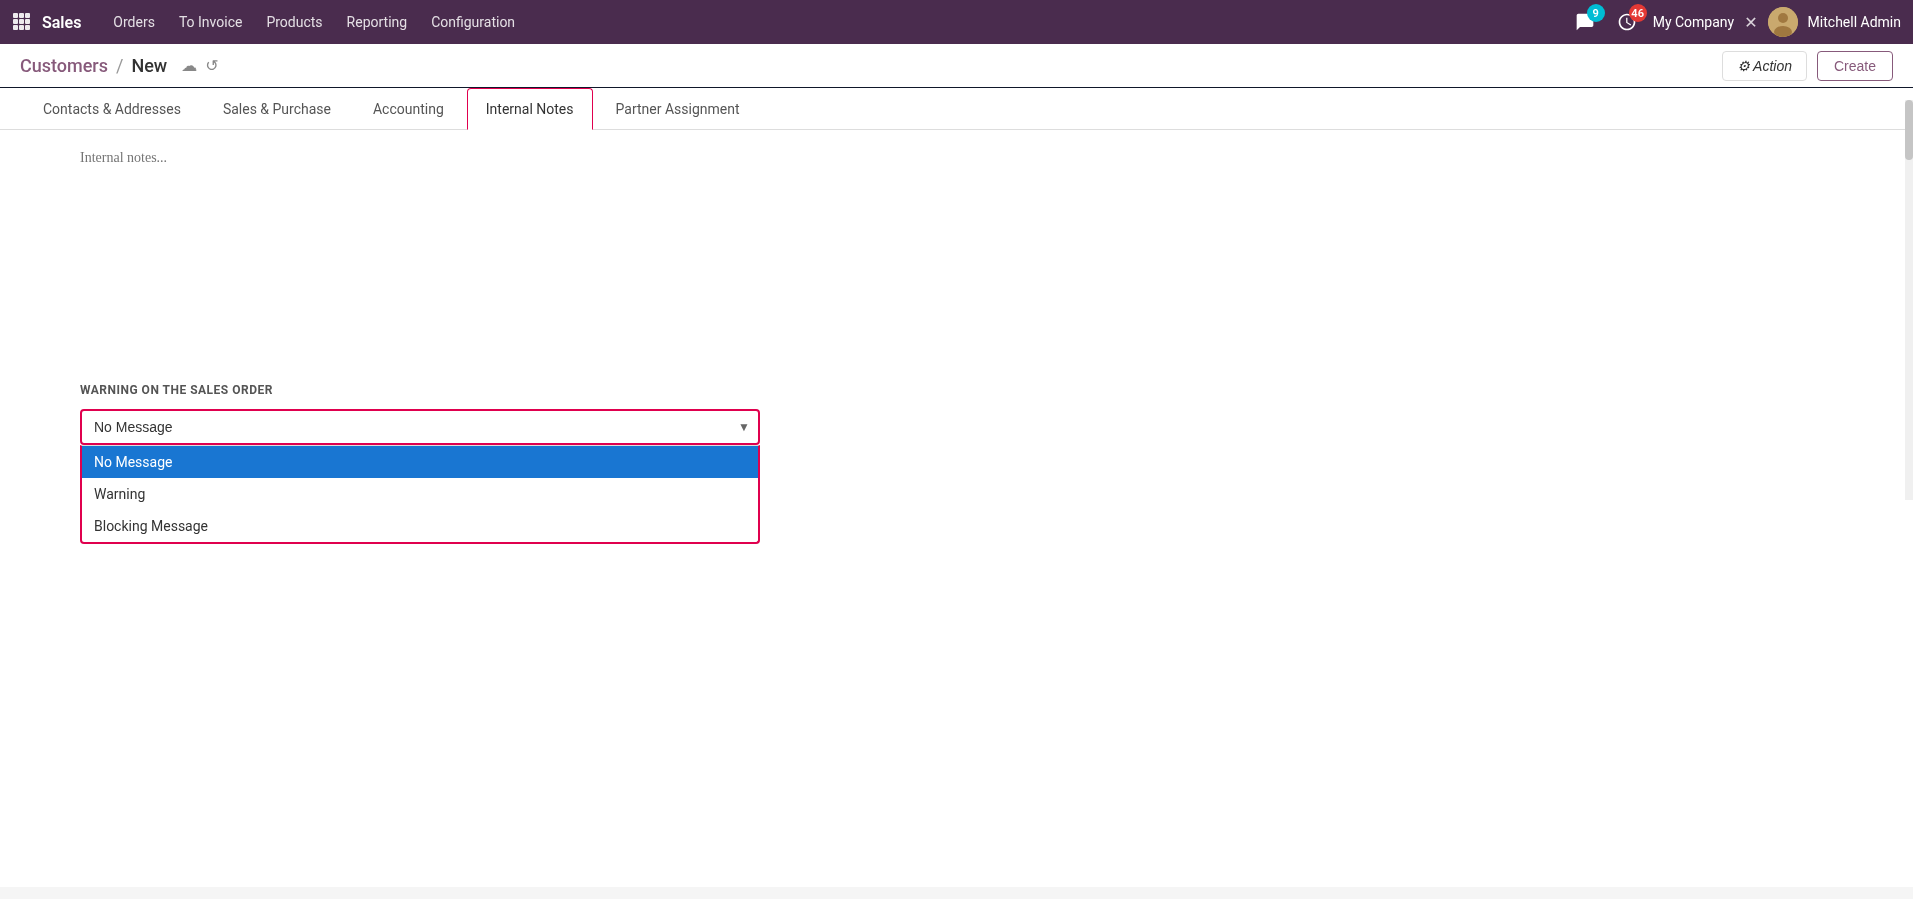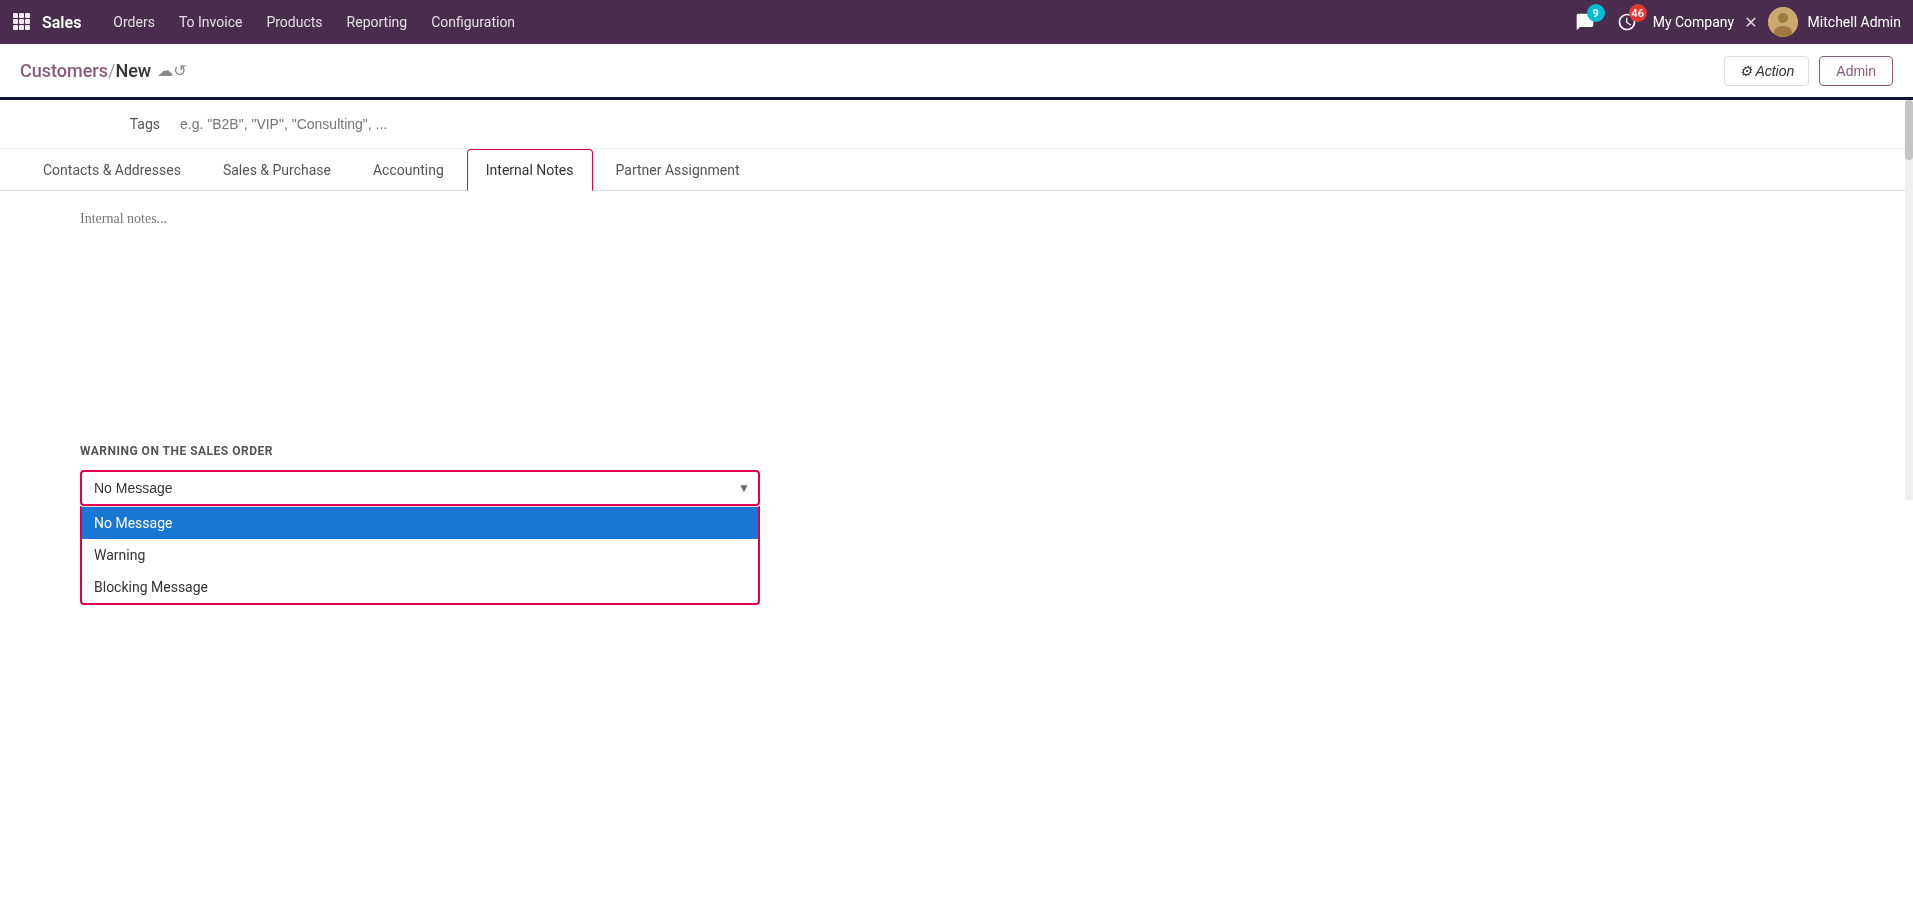--- a/index.html
+++ b/index.html
@@ -24,25 +24,26 @@
     .top-nav .badge { position: absolute; top: -2px; right: -4px; background: #00bcd4; border-radius: 50%; width: 18px; height: 18px; font-size: 11px; display: flex; align-items: center; justify-content: center; color: #fff; font-weight: 600; }
     .top-nav .badge.red { background: #e53935; }
     .top-nav .company-name { color: #fff; font-size: 14px; cursor: pointer; }
     .top-nav .wrench-icon { color: rgba(255,255,255,0.8); cursor: pointer; font-size: 16px; }
     .top-nav .avatar { width: 30px; height: 30px; border-radius: 50%; background: #c9a96e; display: flex; align-items: center; justify-content: center; overflow: hidden; cursor: pointer; }
     .top-nav .user-name { color: #fff; font-size: 14px; cursor: pointer; }
 
     
     .breadcrumb-bar {
       background: #fff;
-      border-bottom: 3px solid #0f172a;
-      height: 56px;
+      border-bottom: 1px solid #0f172a;
+      height: 44px;
       display: flex;
       align-items: center;
       padding: 0 20px;
+      gap: 8px;
     }
     .breadcrumb-bar .breadcrumb { font-size: 18px; color: #875a7b; font-weight: 500; cursor: pointer; }
     .breadcrumb-bar .sep { color: #999; font-size: 18px; }
     .breadcrumb-bar .current { font-size: 18px; color: #333; font-weight: 500; }
     .breadcrumb-bar .cloud-icon { color: #888; cursor: pointer; font-size: 16px; margin-left: 6px; }
     .breadcrumb-bar .undo-icon { color: #888; cursor: pointer; font-size: 16px; }
     .breadcrumb-bar .right-actions { margin-left: auto; display: flex; gap: 10px; align-items: center; }
     .btn-action {
       background: #fff;
       border: 1px solid #ddd;
@@ -259,30 +260,26 @@
 </nav>
 
 <div class="breadcrumb-bar">
   <span class="breadcrumb">Customers</span>
   <span class="sep">/</span>
   <span class="current">New</span>
   <span class="cloud-icon">☁</span>
   <span class="undo-icon">↺</span>
   <div class="right-actions">
     <button class="btn-action">⚙ Action</button>
-    <button class="btn-create">Admin</button>
+    <button class="btn-create">Create</button>
   </div>
 </div>
 
 <div class="main-content">
 
-  <div class="tags-row">
-    <span class="tags-label">Tags</span>
-    <input class="tags-input" type="text" placeholder="e.g. &quot;B2B&quot;, &quot;VIP&quot;, &quot;Consulting&quot;, ..." style="">
-  </div>
 
   <div class="tabs-container">
     <div class="tab">
       <span>Contacts &amp; Addresses</span>
     </div>
     <div class="tab">
       <span>Sales &amp; Purchase</span>
     </div>
     <div class="tab">
       <span>Accounting</span>

